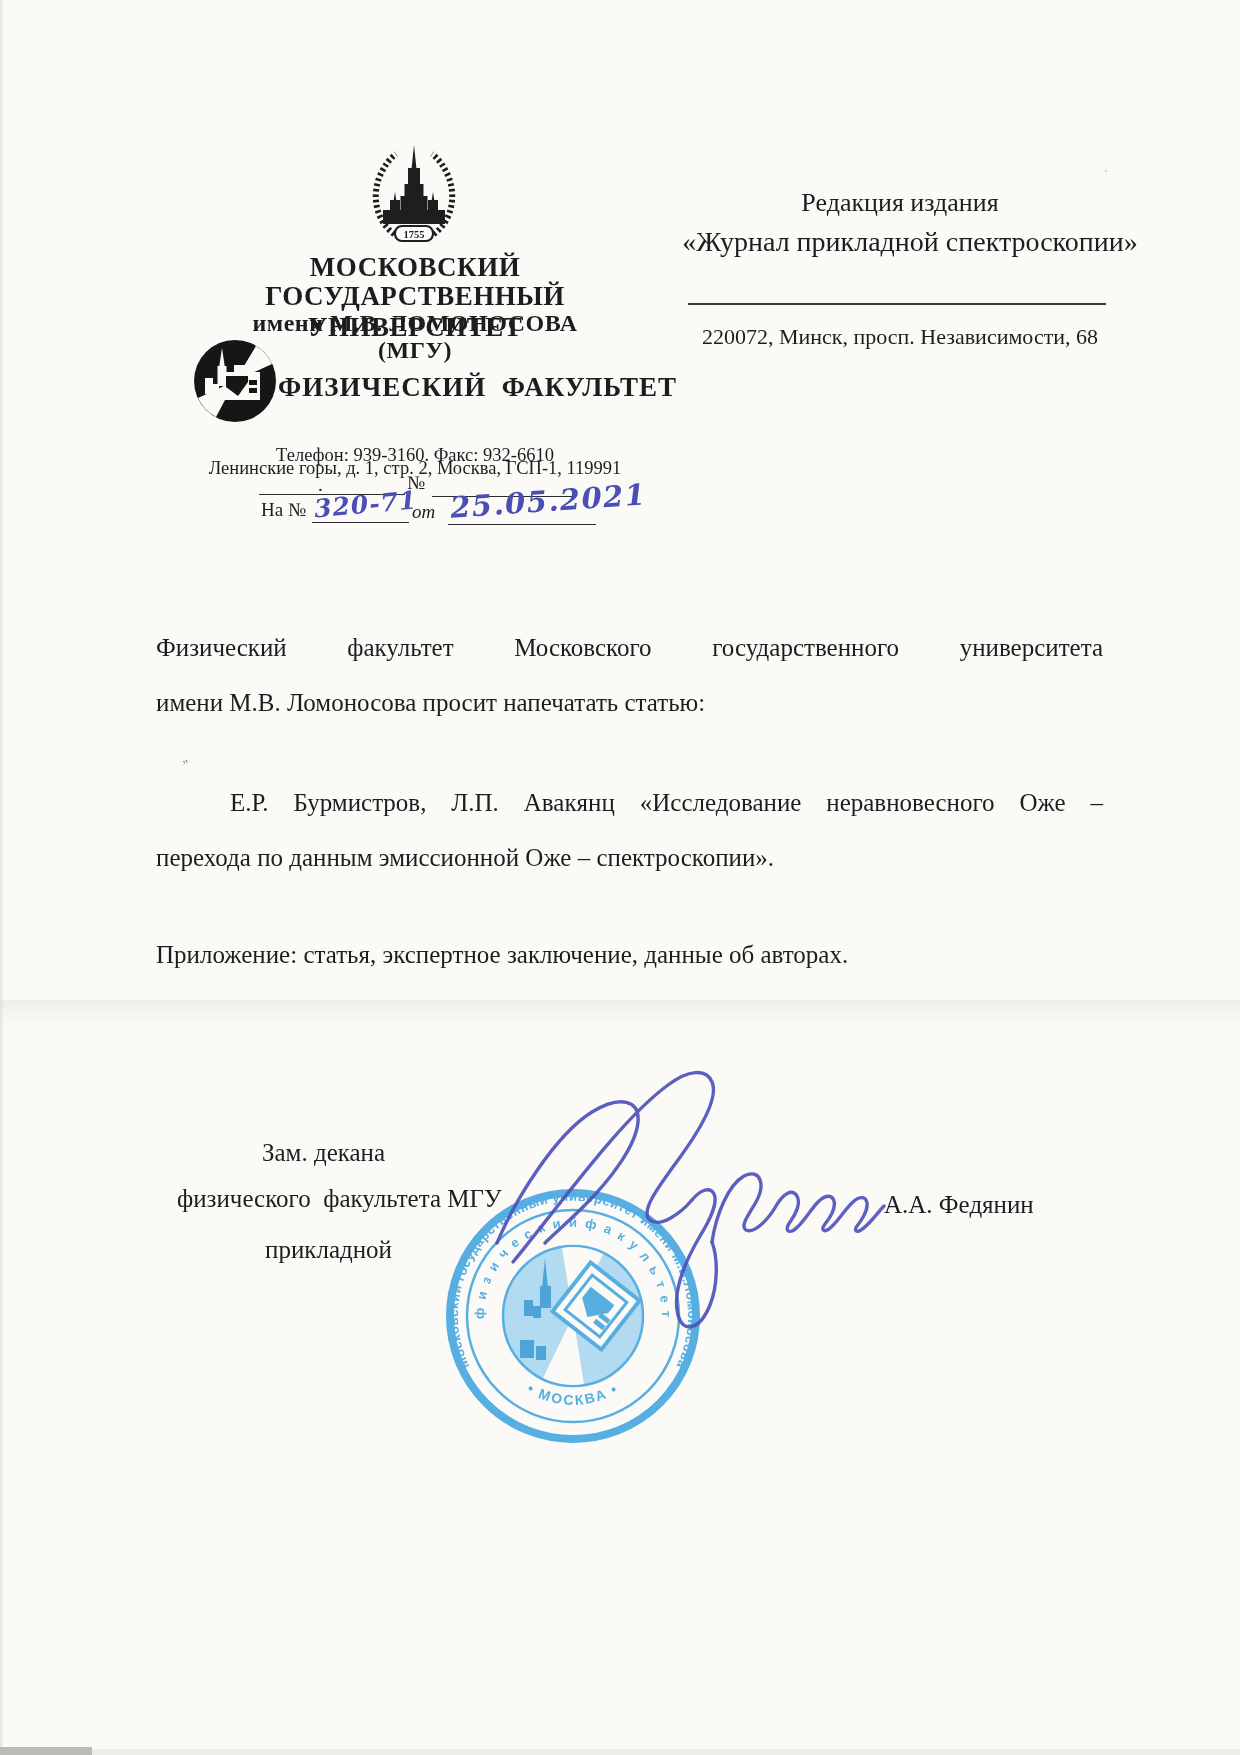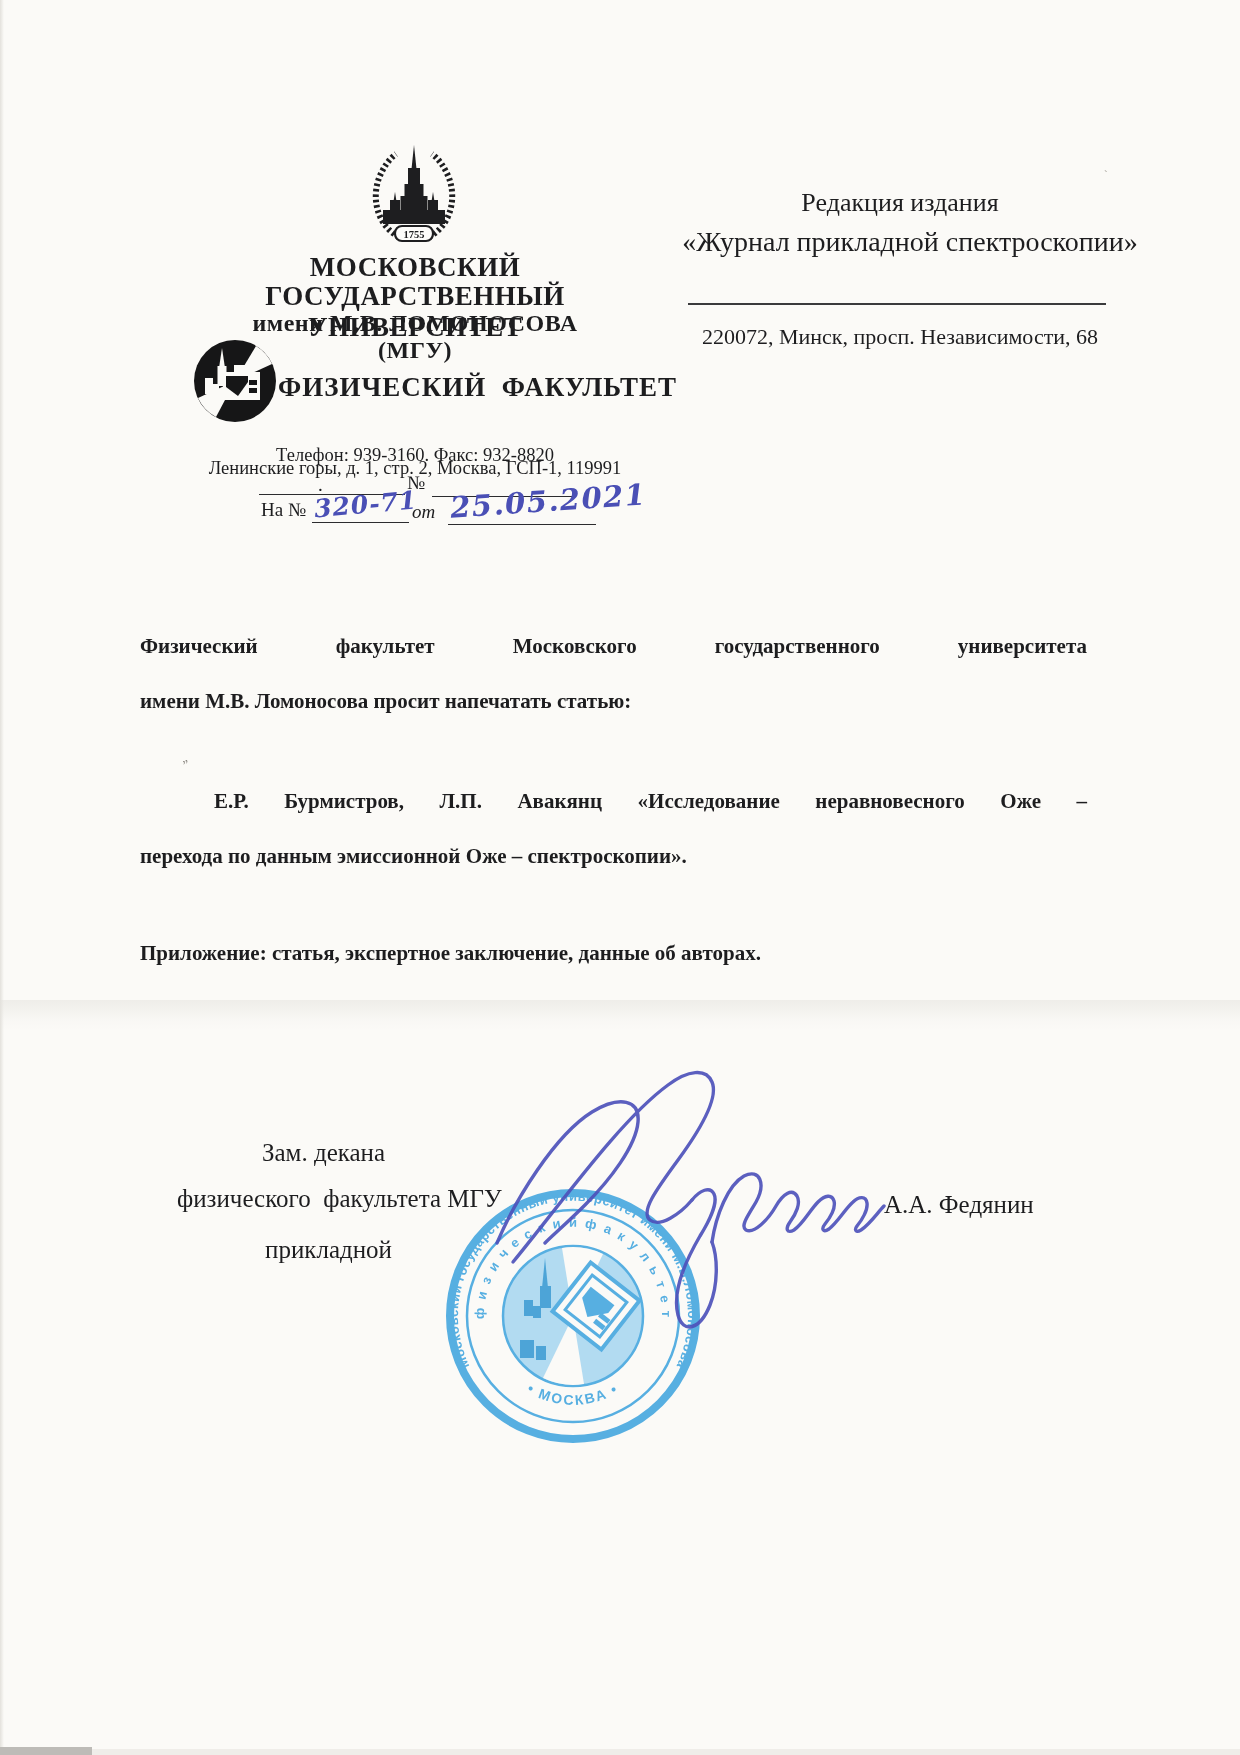--- a/index.html
+++ b/index.html
@@ -30,21 +30,21 @@
   .ref-ot{left:412px; top:501px; font-size:19px;font-style:italic;}
   .hand{font-family:"DejaVu Serif", serif; font-style:italic; font-weight:bold;}
   .ref-naval{left:314px; top:490px; font-size:25px; letter-spacing:1px; transform:rotate(-5deg);}
   .ref-date{left:450px; top:484px; font-size:29px; letter-spacing:1.5px; transform:rotate(-4deg);}
   
   .rcp-l1{top:188px; left:700px; width:400px; text-align:center; font-size:26px;}
   .rcp-l2{top:226px; left:610px; width:600px; text-align:center; font-size:28px;}
   .rcp-rule{left:688px; top:303px; width:418px; height:0; border-bottom:2px solid #3a3a3c;}
   .rcp-addr{top:324px; left:640px; width:520px; text-align:center; font-size:22px;}
   
-  .bodyline{left:140px; width:947px; font-size:21px;font-weight:bold;}
+  .bodyline{left:156px; width:947px; font-size:25px;}
   .just{text-align:justify; text-align-last:justify;}
   .b-p1l1{top:634px;}
   .b-p1l2{top:689px;}
   .b-p2l1{top:789px; text-indent:74px;}
   .b-p2l2{top:844px;}
   .b-p3{top:941px;}
   
   .cl{font-size:25px;}
   .cl-1{left:262px; top:1139px;}
   .cl-2{left:177px; top:1185px; white-space:pre;}
@@ -106,21 +106,21 @@
     <g fill="#161617">
       <polygon points="34,38 56,38 56,44 46,58 34,49"></polygon>
       <rect x="57" y="42" width="8" height="5"></rect>
       <rect x="57" y="50" width="8" height="5"></rect>
     </g>
     <rect x="42" y="27" width="15" height="8" fill="#fbfaf7"></rect>
   </svg>
 
   <div class="abs snd-fac">ФИЗИЧЕСКИЙ  ФАКУЛЬТЕТ</div>
   <div class="abs snd-addr">Ленинские горы, д. 1, стр. 2, Москва, ГСП-1, 119991</div>
-  <div class="abs snd-phone">Телефон: 939-3160. Факс: 932-8820</div>
+  <div class="abs snd-phone">Телефон: 939-3160. Факс: 932-6610</div>
 
   <div class="abs ref-line ref-ul1a"></div>
   <div class="abs ref-dot">.</div>
   <div class="abs ref-no">№</div>
   <div class="abs ref-line ref-ul1b"></div>
   <div class="abs ref-na">На №</div>
   <div class="abs ref-line ref-ul2a"></div>
   <div class="abs ref-ot">от</div>
   <div class="abs ref-line ref-ul2b"></div>
   <div class="abs hand ref-naval" style="color:#4a4fb5;">320-71</div>

